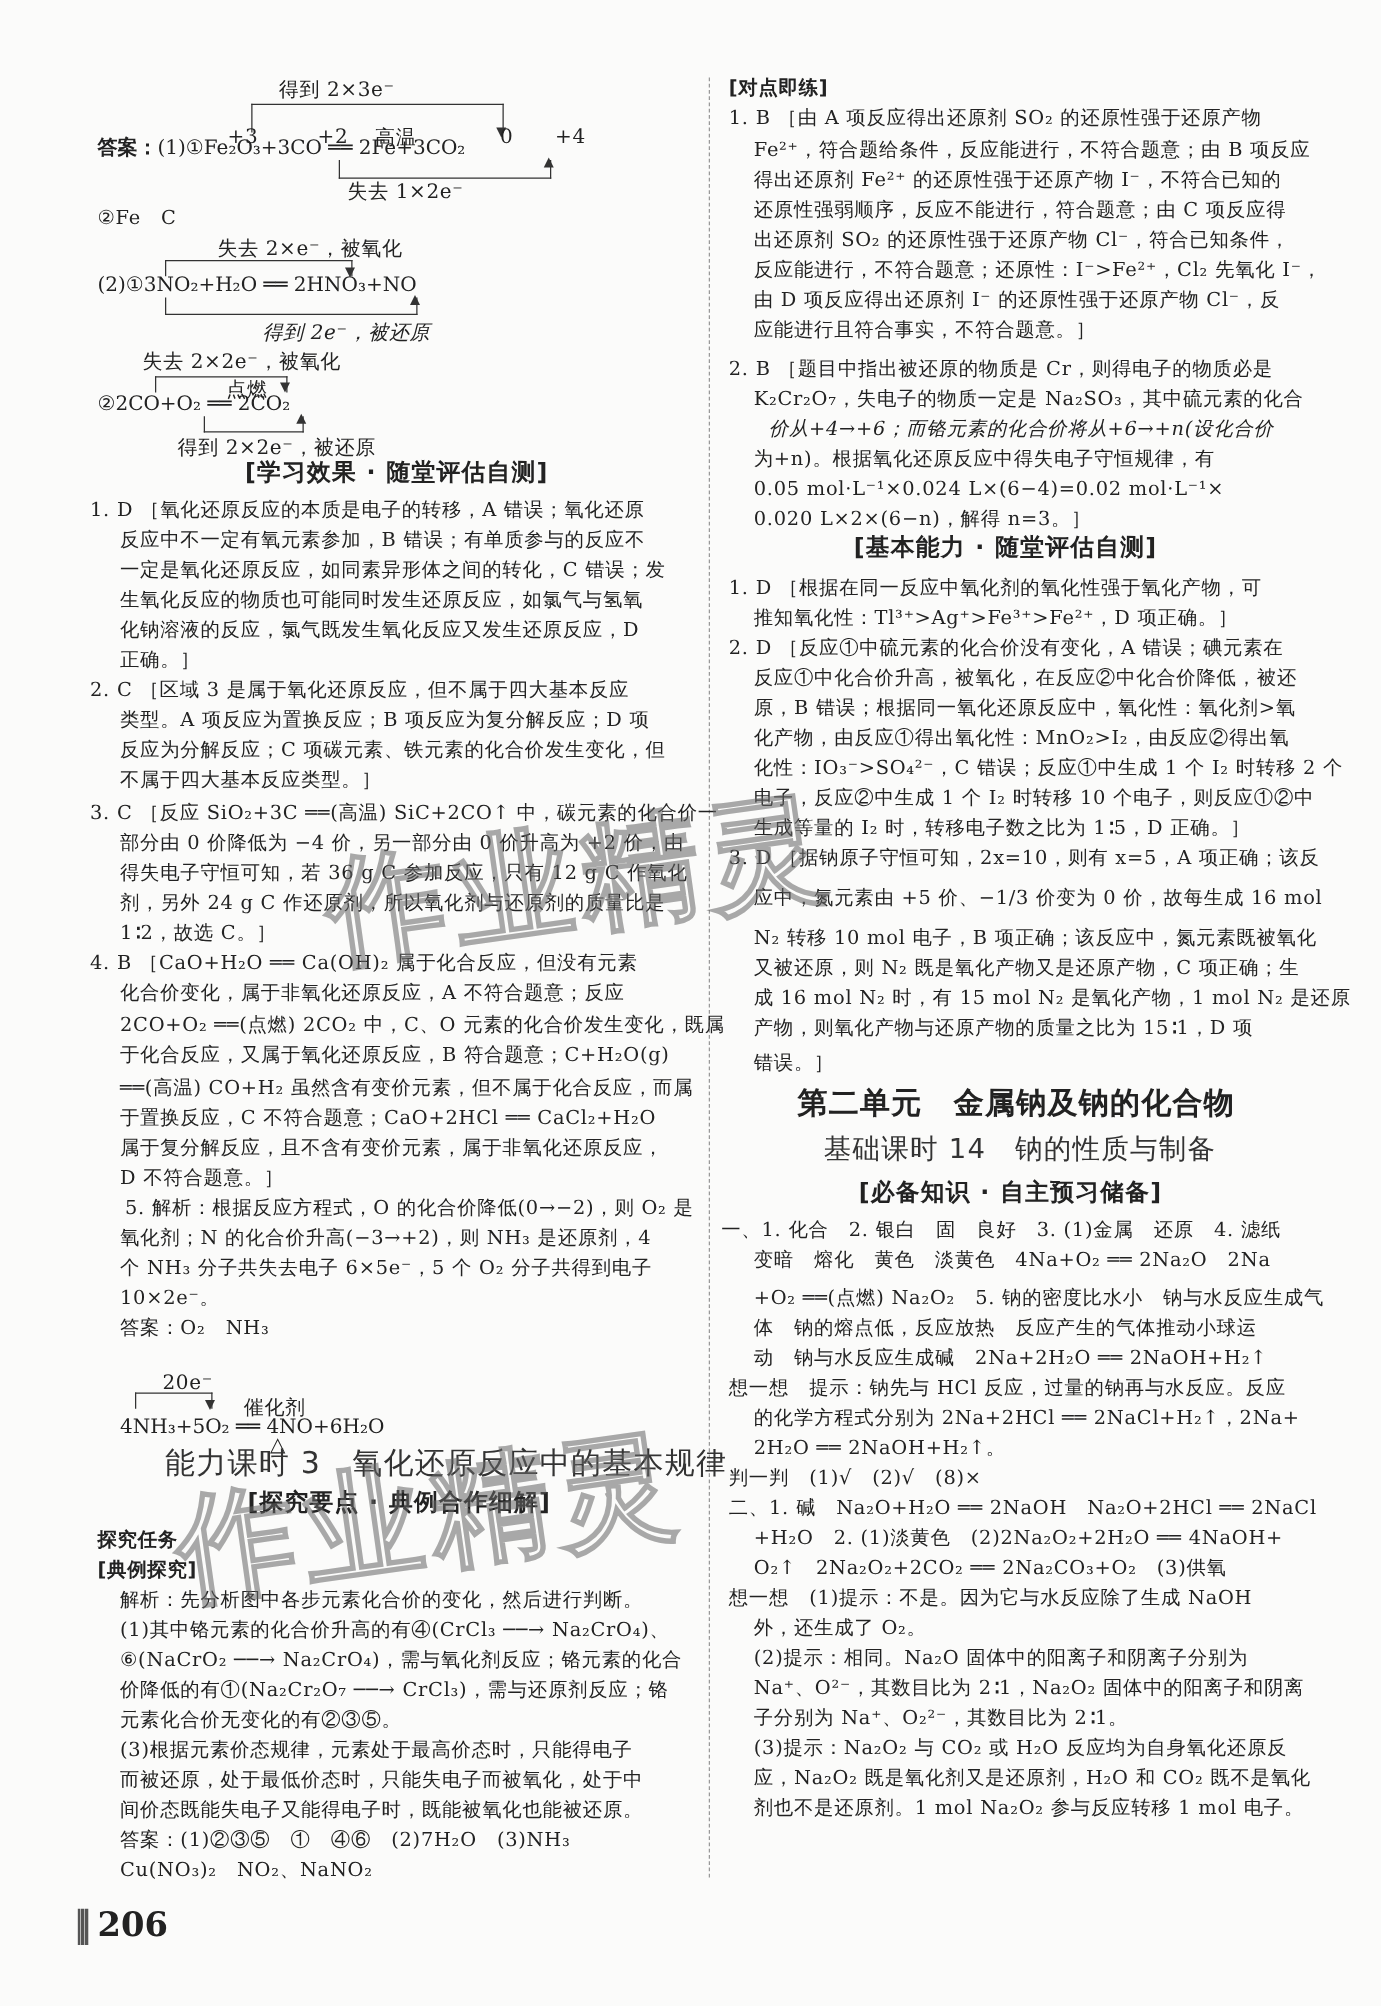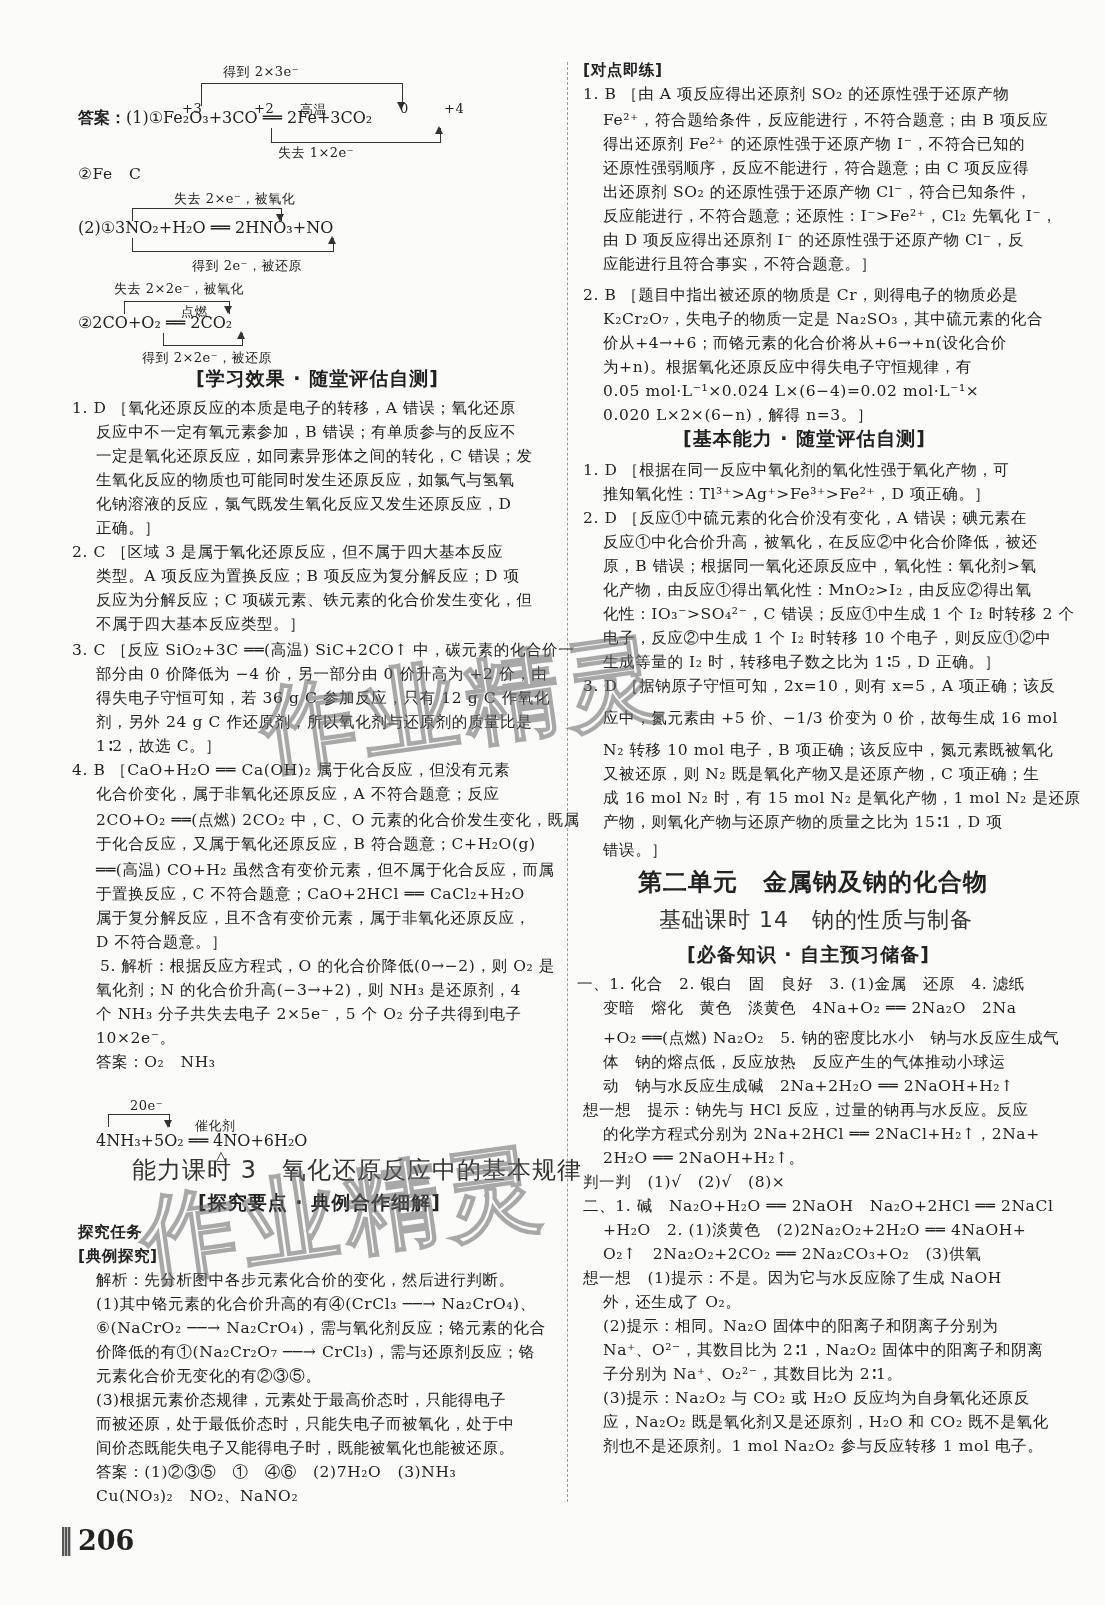--- a/index.html
+++ b/index.html
@@ -10,21 +10,21 @@
   .col { position:absolute; top:0; }
   #left { left:78px; width:482px; }
   #right { left:583px; width:500px; }
   .divider { position:absolute; left:567px; top:62px; height:1440px; border-left:1px dashed #999; }
   .ln { position:absolute; white-space:nowrap; line-height:20px; letter-spacing:0.6px; }
   .b { font-weight:bold; font-family:"DejaVu Sans","Liberation Sans",sans-serif;text-align:center; }
   .hdr { font-family:"DejaVu Sans","Liberation Sans",sans-serif; font-weight:bold; font-size:19px; letter-spacing:1px; }
   .title { font-family:"DejaVu Sans","Liberation Sans",sans-serif; font-size:24px; letter-spacing:1px; color:#333; }
   .title2 { font-family:"DejaVu Sans","Liberation Sans",sans-serif; font-size:22px; letter-spacing:1px; color:#333; }
   .unit { font-family:"DejaVu Sans","Liberation Sans",sans-serif; font-weight:bold; font-size:24px; letter-spacing:1px; color:#222; }
-  .small { font-size:13px; letter-spacing:0.5px; }
+  .small { font-size:16px; letter-spacing:0.5px; }
   .eq { position:absolute; white-space:nowrap; font-size:16px; }
   .box { position:absolute; border:1.3px solid #333; }
   .box.top { border-bottom:none; }
   .box.bot { border-top:none; }
   .arrow-d { position:absolute; width:0; height:0; border-left:4px solid transparent; border-right:4px solid transparent; border-top:8px solid #333; }
   .arrow-u { position:absolute; width:0; height:0; border-left:4px solid transparent; border-right:4px solid transparent; border-bottom:8px solid #333; }
   .pgnum { position:absolute; left:62px; top:1525px; font-family:"DejaVu Serif","Liberation Serif",serif; font-weight:bold; font-size:27px; }
   .pgbar { position:absolute; left:62px; top:1527px; width:9px; height:29px; background:repeating-linear-gradient(90deg,#555 0 2px,#bbb 2px 3px); }
   .wm { position:absolute; font-family:"DejaVu Sans","Liberation Sans",sans-serif; font-weight:bold; color:transparent; -webkit-text-stroke:1.3px #666; opacity:0.55; font-size:96px; letter-spacing:6px; transform:rotate(-8deg); }
 </style>
@@ -56,21 +56,21 @@
 
   <div>
     <div class="ln small" style="left:96px;top:189px;">失去 2×e⁻，被氧化</div>
     <div class="box top" style="left:54px;top:208px;width:148px;height:12px;"></div>
     <div class="arrow-d" style="left:198px;top:214px;"></div>
     <div class="eq" style="left:0;top:218px;">
       <span>(2)①</span><span>3NO₂+H₂O ══ 2HNO₃+NO</span>
     </div>
     <div class="box bot" style="left:54px;top:238px;width:200px;height:13px;"></div>
     <div class="arrow-u" style="left:250px;top:236px;"></div>
-    <div class="ln small" style="left:114px;top:256px;">得到 2e⁻，被还原</div>
+    <div class="ln small" style="left:132px;top:256px;font-style:italic;">得到 2e⁻，被还原</div>
   </div>
 
   <div>
     <div class="ln small" style="left:36px;top:279px;">失去 2×2e⁻，被氧化</div>
     <div class="box top" style="left:46px;top:301px;width:104px;height:12px;"></div>
     <div class="arrow-d" style="left:146px;top:306px;"></div>
     <div class="ln small" style="left:103px;top:302px;">点燃</div>
     <div class="eq" style="left:0;top:313px;">
       <span>②</span><span>2CO+O₂ ══ 2CO₂</span>
     </div>
@@ -100,21 +100,21 @@
     <div class="ln" style="left:-6px;top:760px;">4. B ［CaO+H₂O ══ Ca(OH)₂ 属于化合反应，但没有元素</div>
     <div class="ln" style="left:18px;top:784px;">化合价变化，属于非氧化还原反应，A 不符合题意；反应</div>
     <div class="ln" style="left:18px;top:810px;">2CO+O₂ ══(点燃) 2CO₂ 中，C、O 元素的化合价发生变化，既属</div>
     <div class="ln" style="left:18px;top:834px;">于化合反应，又属于氧化还原反应，B 符合题意；C+H₂O(g)</div>
     <div class="ln" style="left:18px;top:860px;">══(高温) CO+H₂ 虽然含有变价元素，但不属于化合反应，而属</div>
     <div class="ln" style="left:18px;top:884px;">于置换反应，C 不符合题意；CaO+2HCl ══ CaCl₂+H₂O</div>
     <div class="ln" style="left:18px;top:908px;">属于复分解反应，且不含有变价元素，属于非氧化还原反应，</div>
     <div class="ln" style="left:18px;top:932px;">D 不符合题意。］</div>
     <div class="ln" style="left:-6px;top:956px;margin-left:28px;">5. 解析：根据反应方程式，O 的化合价降低(0→−2)，则 O₂ 是</div>
     <div class="ln" style="left:18px;top:980px;">氧化剂；N 的化合价升高(−3→+2)，则 NH₃ 是还原剂，4</div>
-    <div class="ln" style="left:18px;top:1004px;">个 NH₃ 分子共失去电子 2×5e⁻，5 个 O₂ 分子共得到电子</div>
+    <div class="ln" style="left:18px;top:1004px;">个 NH₃ 分子共失去电子 6×5e⁻，5 个 O₂ 分子共得到电子</div>
     <div class="ln" style="left:18px;top:1028px;text-align:center;">10×2e⁻。</div>
     <div class="ln" style="left:18px;top:1052px;">答案：O₂　NH₃</div>
   </div>
 
   <div>
     <div class="ln small" style="left:52px;top:1096px;">20e⁻</div>
     <div class="box top" style="left:30px;top:1114px;width:60px;height:12px;"></div>
     <div class="arrow-d" style="left:86px;top:1120px;"></div>
     <div class="ln small" style="left:117px;top:1116px;">催化剂</div>
     <div class="eq" style="left:18px;top:1131px;">4NH₃+5O₂ ══ 4NO+6H₂O</div>
@@ -146,21 +146,21 @@
     <div class="ln" style="left:0;top:84px;">1. B ［由 A 项反应得出还原剂 SO₂ 的还原性强于还原产物</div>
     <div class="ln" style="left:20px;top:110px;">Fe²⁺，符合题给条件，反应能进行，不符合题意；由 B 项反应</div>
     <div class="ln" style="left:20px;top:134px;">得出还原剂 Fe²⁺ 的还原性强于还原产物 I⁻，不符合已知的</div>
     <div class="ln" style="left:20px;top:158px;">还原性强弱顺序，反应不能进行，符合题意；由 C 项反应得</div>
     <div class="ln" style="left:20px;top:182px;">出还原剂 SO₂ 的还原性强于还原产物 Cl⁻，符合已知条件，</div>
     <div class="ln" style="left:20px;top:206px;">反应能进行，不符合题意；还原性：I⁻&gt;Fe²⁺，Cl₂ 先氧化 I⁻，</div>
     <div class="ln" style="left:20px;top:230px;">由 D 项反应得出还原剂 I⁻ 的还原性强于还原产物 Cl⁻，反</div>
     <div class="ln" style="left:20px;top:254px;">应能进行且符合事实，不符合题意。］</div>
     <div class="ln" style="left:0;top:285px;">2. B ［题目中指出被还原的物质是 Cr，则得电子的物质必是</div>
     <div class="ln" style="left:20px;top:309px;">K₂Cr₂O₇，失电子的物质一定是 Na₂SO₃，其中硫元素的化合</div>
-    <div class="ln" style="left:20px;top:333px;">价从+4→+6；而铬元素的化合价将从+6→+n(设化合价</div>
+    <div class="ln" style="left:32px;top:333px;font-style:italic;">价从+4→+6；而铬元素的化合价将从+6→+n(设化合价</div>
     <div class="ln" style="left:20px;top:357px;">为+n)。根据氧化还原反应中得失电子守恒规律，有</div>
     <div class="ln" style="left:20px;top:381px;">0.05 mol·L⁻¹×0.024 L×(6−4)=0.02 mol·L⁻¹×</div>
     <div class="ln" style="left:20px;top:405px;">0.020 L×2×(6−n)，解得 n=3。］</div>
   </div>
 
   <div class="ln hdr" style="left:100px;top:428px;">[基本能力 · 随堂评估自测]</div>
   <div>
     <div class="ln" style="left:0;top:460px;">1. D ［根据在同一反应中氧化剂的氧化性强于氧化产物，可</div>
     <div class="ln" style="left:20px;top:484px;">推知氧化性：Tl³⁺&gt;Ag⁺&gt;Fe³⁺&gt;Fe²⁺，D 项正确。］</div>
     <div class="ln" style="left:0;top:508px;">2. D ［反应①中硫元素的化合价没有变化，A 错误；碘元素在</div>

